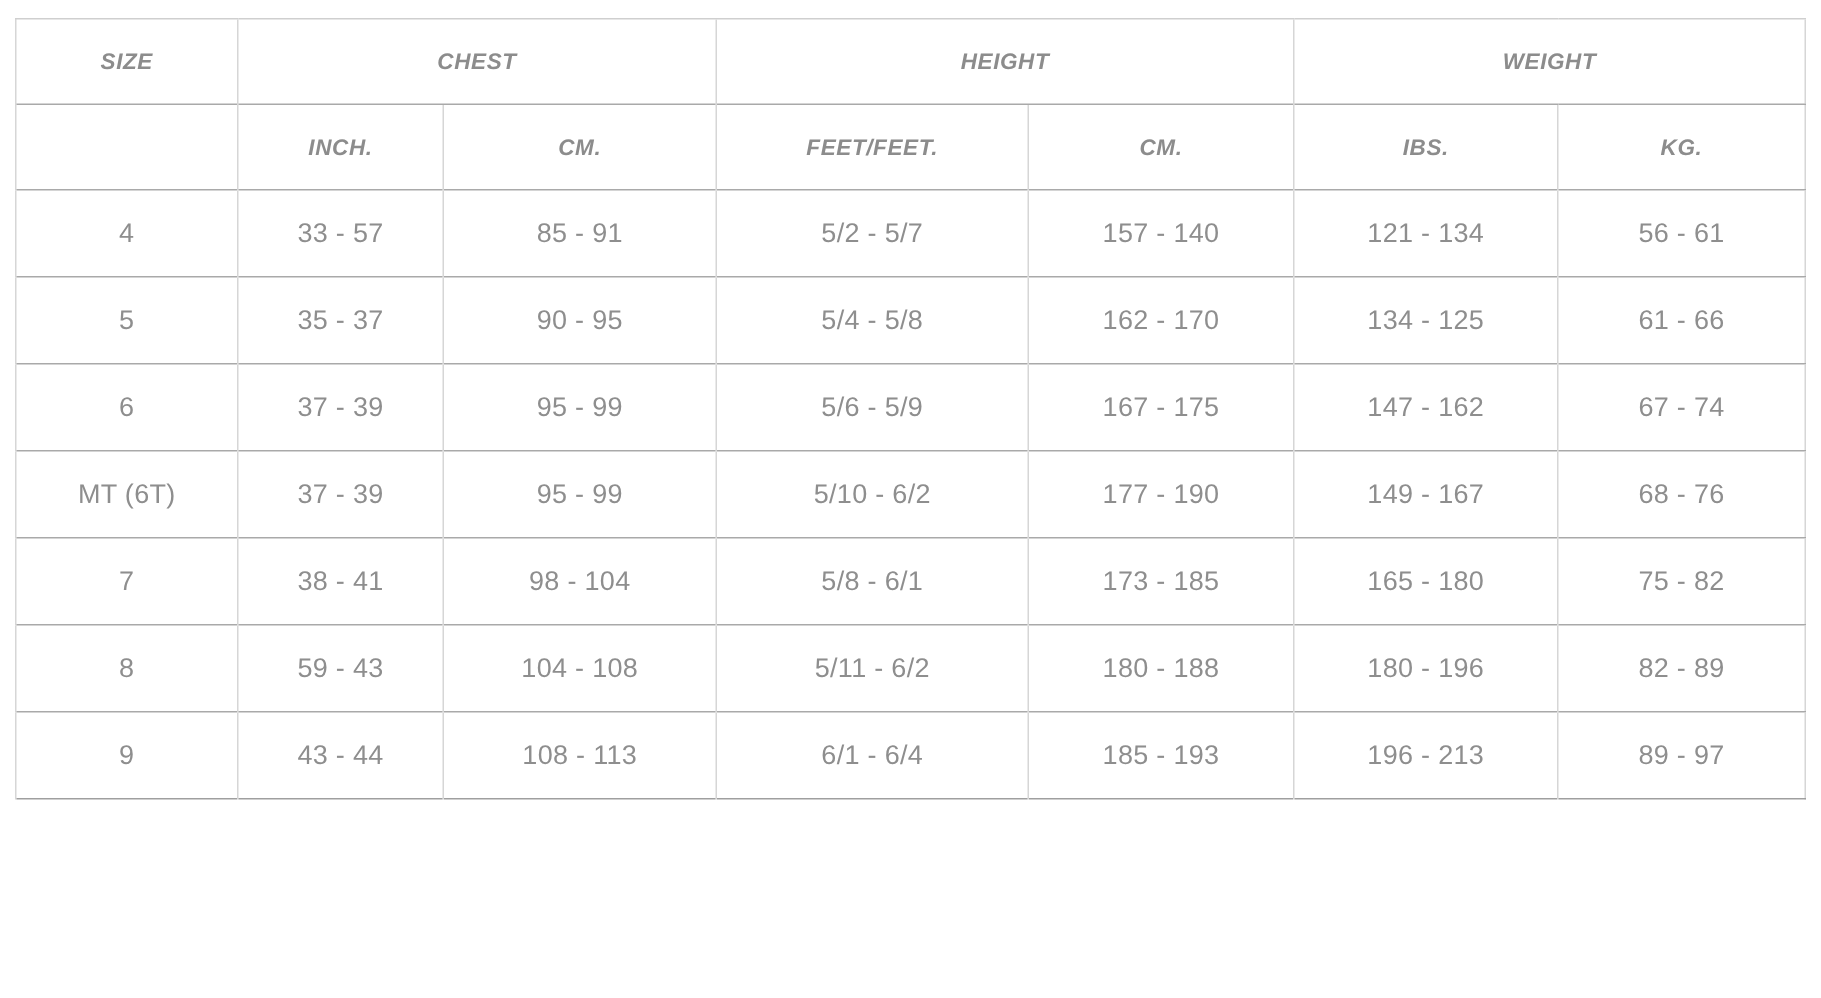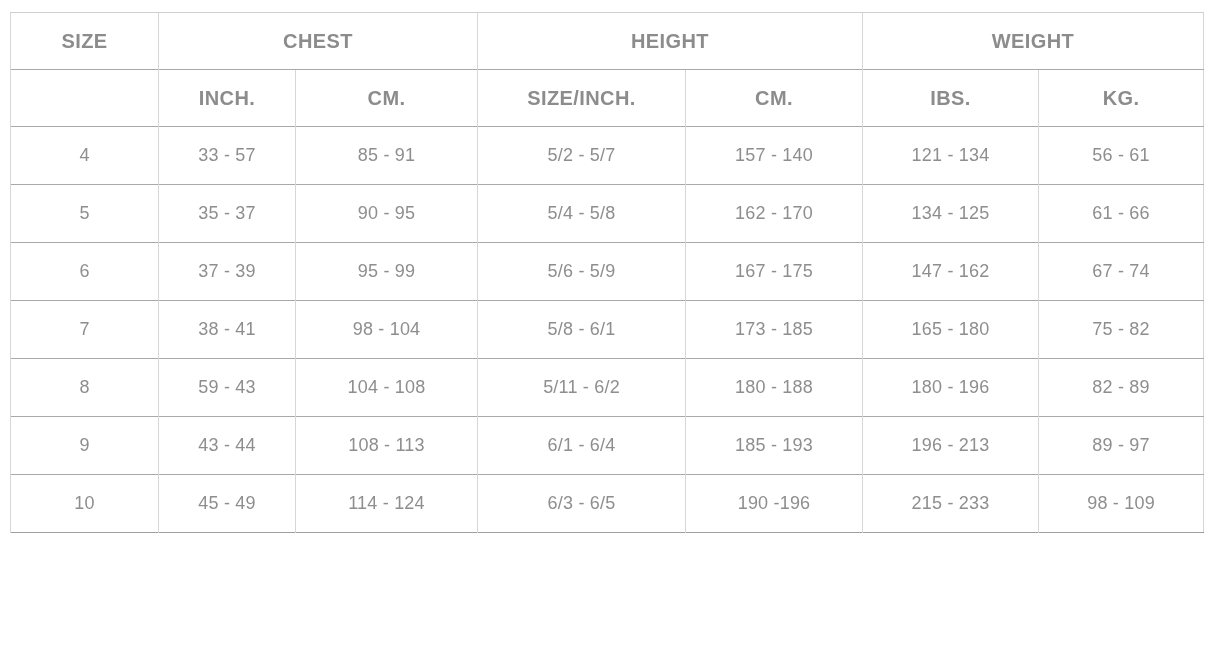--- a/index.html
+++ b/index.html
@@ -26,24 +26,25 @@
     text-align: center;
     vertical-align: middle;
     border-left: 1px solid #d6d6d6;
     border-top: 1px solid #a9a9a9;
     padding: 0;
     overflow: hidden;
     white-space: nowrap;
   }
   table.size-chart th {
     height: 56px;
-    font-size: 20px;
+    font-size: 15px;
     font-weight: bold;
     letter-spacing: 0.4px;
     color: #8c8c8c;
+    font-style: italic;
   }
   table.size-chart thead tr:first-child th {
     border-top-color: #cfcfcf;
   }
   table.size-chart td {
     height: 57px;
     font-size: 18px;
     font-weight: normal;
     letter-spacing: 0.2px;
     color: #8e8e8e;
@@ -67,21 +68,21 @@
       <tr>
         <th>SIZE</th>
         <th colspan="2">CHEST</th>
         <th colspan="2">HEIGHT</th>
         <th colspan="2">WEIGHT</th>
       </tr>
       <tr>
         <th></th>
         <th>INCH.</th>
         <th>CM.</th>
-        <th>SIZE/INCH.</th>
+        <th>FEET/FEET.</th>
         <th>CM.</th>
         <th>IBS.</th>
         <th>KG.</th>
       </tr>
     </thead>
     <tbody>
       <tr>
         <td>4</td>
         <td>33 - 57</td>
         <td>85 - 91</td>
@@ -102,20 +103,29 @@
       <tr>
         <td>6</td>
         <td>37 - 39</td>
         <td>95 - 99</td>
         <td>5/6 - 5/9</td>
         <td>167 - 175</td>
         <td>147 - 162</td>
         <td>67 - 74</td>
       </tr>
       <tr>
+        <td>MT (6T)</td>
+        <td>37 - 39</td>
+        <td>95 - 99</td>
+        <td>5/10 - 6/2</td>
+        <td>177 - 190</td>
+        <td>149 - 167</td>
+        <td>68 - 76</td>
+      </tr>
+      <tr>
         <td>7</td>
         <td>38 - 41</td>
         <td>98 - 104</td>
         <td>5/8 - 6/1</td>
         <td>173 - 185</td>
         <td>165 - 180</td>
         <td>75 - 82</td>
       </tr>
       <tr>
         <td>8</td>
@@ -128,24 +138,15 @@
       </tr>
       <tr>
         <td>9</td>
         <td>43 - 44</td>
         <td>108 - 113</td>
         <td>6/1 - 6/4</td>
         <td>185 - 193</td>
         <td>196 - 213</td>
         <td>89 - 97</td>
       </tr>
-      <tr>
-        <td>10</td>
-        <td>45 - 49</td>
-        <td>114 - 124</td>
-        <td>6/3 - 6/5</td>
-        <td>190 -196</td>
-        <td>215 - 233</td>
-        <td>98 - 109</td>
-      </tr>
     </tbody>
   </table>
 </div>
 
 </body></html>

